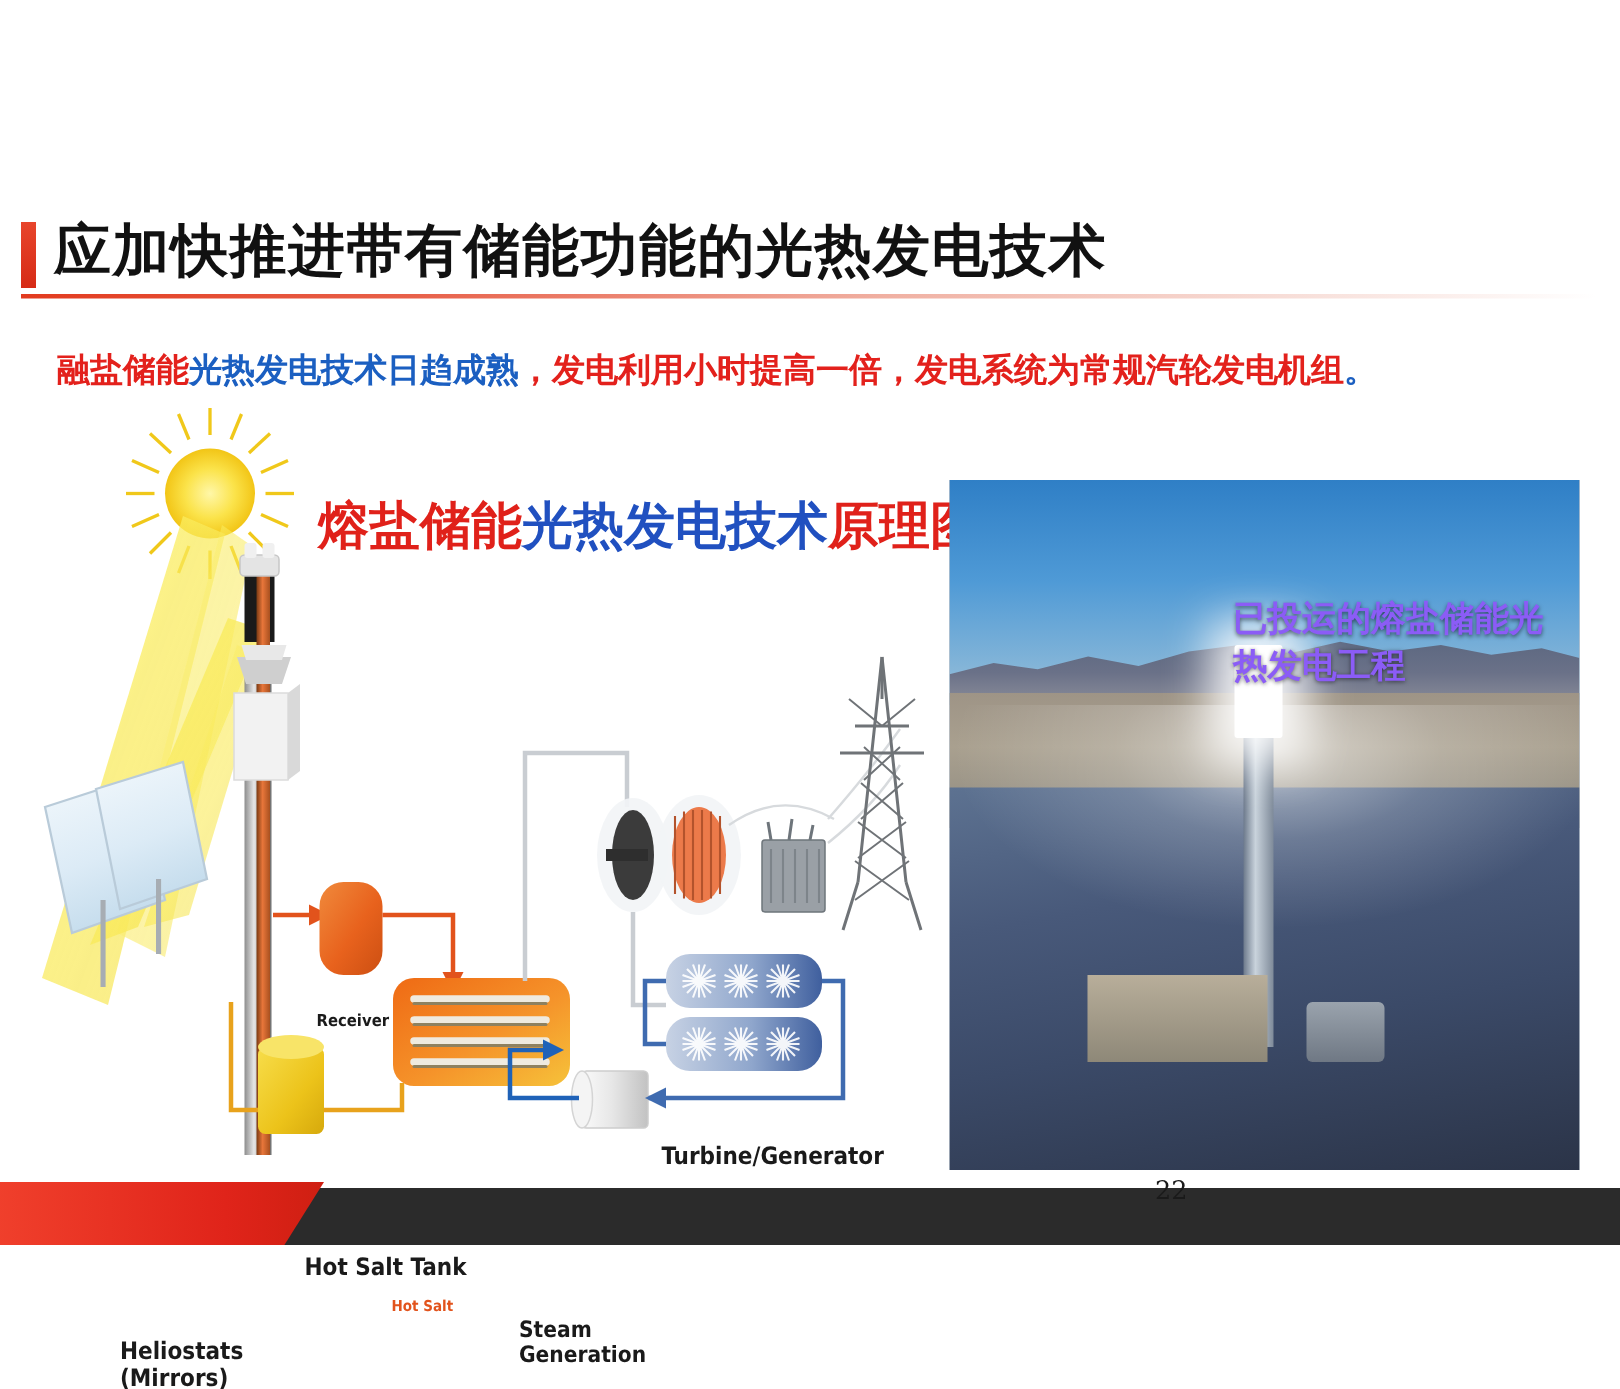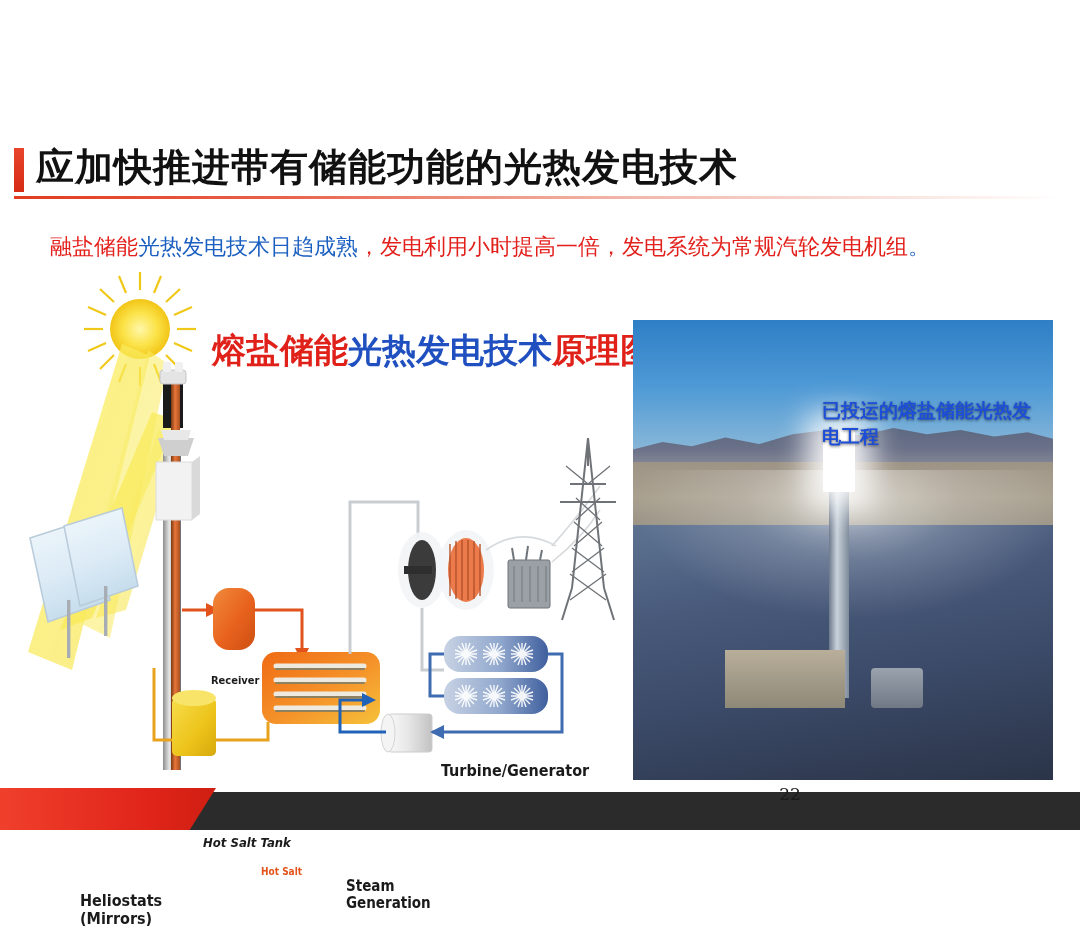--- a/index.html
+++ b/index.html
@@ -14,41 +14,41 @@
   .title-block{position:absolute;left:0;top:140px;width:1080px;height:62px;}
   .title-mark{position:absolute;left:14px;top:8px;width:10px;height:44px;
     background:linear-gradient(180deg,#e8452c,#d62b16);}
   .title-text{position:absolute;left:36px;top:0px;font-size:38px;font-weight:bold;
     color:#111;letter-spacing:1px;line-height:54px;white-space:nowrap;
     font-family:"DejaVu Sans","Liberation Sans",sans-serif;}
   .title-rule{position:absolute;left:14px;top:56px;width:1050px;height:3px;
     background:linear-gradient(90deg,#e23b1f 0%,#e8614a 25%,#f0b0a2 55%,#f7ddd7 80%,#ffffff 100%);}
 
   
-  .subtitle{position:absolute;left:38px;top:232px;font-size:22px;font-weight:normal;
+  .subtitle{position:absolute;left:38px;top:232px;font-size:22px;font-weight:bold;
     white-space:nowrap;letter-spacing:0px;
-    font-family:"DejaVu Sans","Liberation Sans",sans-serif;margin-left:12px;}
+    font-family:"DejaVu Sans","Liberation Sans",sans-serif;}
   .sub-red{color:#e3211c;}
   .sub-blue{color:#1b5fc1;}
 
   
   .diagram-title{position:absolute;left:212px;top:328px;font-size:34px;font-weight:bold;
     white-space:nowrap;font-family:"DejaVu Sans","Liberation Sans",sans-serif;}
   .dt-red{color:#e0211a;}
   .dt-blue{color:#2050c0;}
 
   
   .diagram{position:absolute;left:0px;top:270px;width:630px;height:520px;}
   .diagram svg{display:block;}
   .dlabel{position:absolute;font-family:"DejaVu Sans Condensed","DejaVu Sans",sans-serif;
     font-weight:bold;color:#1a1a1a;white-space:pre;line-height:1.15;}
 
   .lbl-receiver{left:183px;top:405px;font-size:11px;padding-left:28px;}
   .lbl-helio{left:80px;top:622px;font-size:16px;}
-  .lbl-hotsalttank{left:203px;top:566px;font-size:13px;font-style:italic;}
+  .lbl-hotsalttank{left:203px;top:566px;font-size:16px;}
   .lbl-hotsalt{left:261px;top:596px;font-size:10px;color:#e2531c;text-align:center;}
   .lbl-steamgen{left:346px;top:608px;font-size:15px;}
   .lbl-turbine{left:441px;top:492px;font-size:16px;}
 
   
   .photo{position:absolute;left:633px;top:320px;width:420px;height:460px;overflow:hidden;
     background:#7b8ca0;}
   .photo .sky{position:absolute;left:0;top:0;width:420px;height:150px;
     background:linear-gradient(180deg,#2f7fc6 0%,#4f9ad6 45%,#86b6d8 85%,#a8c3d6 100%);}
   .photo .mtn{position:absolute;left:0;top:96px;width:420px;height:54px;
@@ -63,30 +63,30 @@
     background:radial-gradient(ellipse at 52% 20%,rgba(255,255,255,0.55) 0%,rgba(255,255,255,0.18) 35%,rgba(255,255,255,0) 70%);}
   .photo .tower{position:absolute;left:196px;top:128px;width:20px;height:250px;
     background:linear-gradient(90deg,#6d7a8c,#c9d3dc 40%,#7e8a99 100%);}
   .photo .receiver{position:absolute;left:190px;top:110px;width:32px;height:62px;
     background:#ffffff;box-shadow:0 0 30px 16px rgba(255,255,255,0.9);border-radius:2px;}
   .photo .plant{position:absolute;left:92px;top:330px;width:120px;height:58px;
     background:linear-gradient(180deg,#b8ae9a,#8e8878);}
   .photo .tank{position:absolute;left:238px;top:348px;width:52px;height:40px;border-radius:4px;
     background:linear-gradient(180deg,#9aa3ad,#6f7884);}
   .photo-caption{position:absolute;left:822px;top:398px;width:215px;
-    font-size:19px;font-weight:bold;color:#1d4ed8;line-height:1.35;
+    font-size:23px;font-weight:bold;color:#8b5cf6;line-height:1.35;
     text-shadow:0 1px 3px rgba(0,0,0,0.55);
     font-family:"DejaVu Sans","Liberation Sans",sans-serif;}
 
   
   .footer-dark{position:absolute;left:0px;top:792px;width:1080px;height:38px;background:#2b2b2b;}
   .footer-red{position:absolute;left:-4px;top:788px;width:220px;height:42px;
     background:linear-gradient(90deg,#f0402c 0%,#e0241a 70%,#cf1f12 100%);
     clip-path:polygon(0 0,100% 0,88% 100%,0 100%);}
-  .page-num{position:absolute;left:770px;top:784px;width:40px;text-align:center;
+  .page-num{position:absolute;left:770px;top:784px;width:40px;
     font-size:17px;color:#1a1a1a;font-family:"DejaVu Serif","Liberation Serif",serif;}
 </style>
 </head>
 <body>
 
 <div class="slide">
 
   <div class="title-block">
     <div class="title-mark"></div>
     <div class="title-text">应加快推进带有储能功能的光热发电技术</div>

